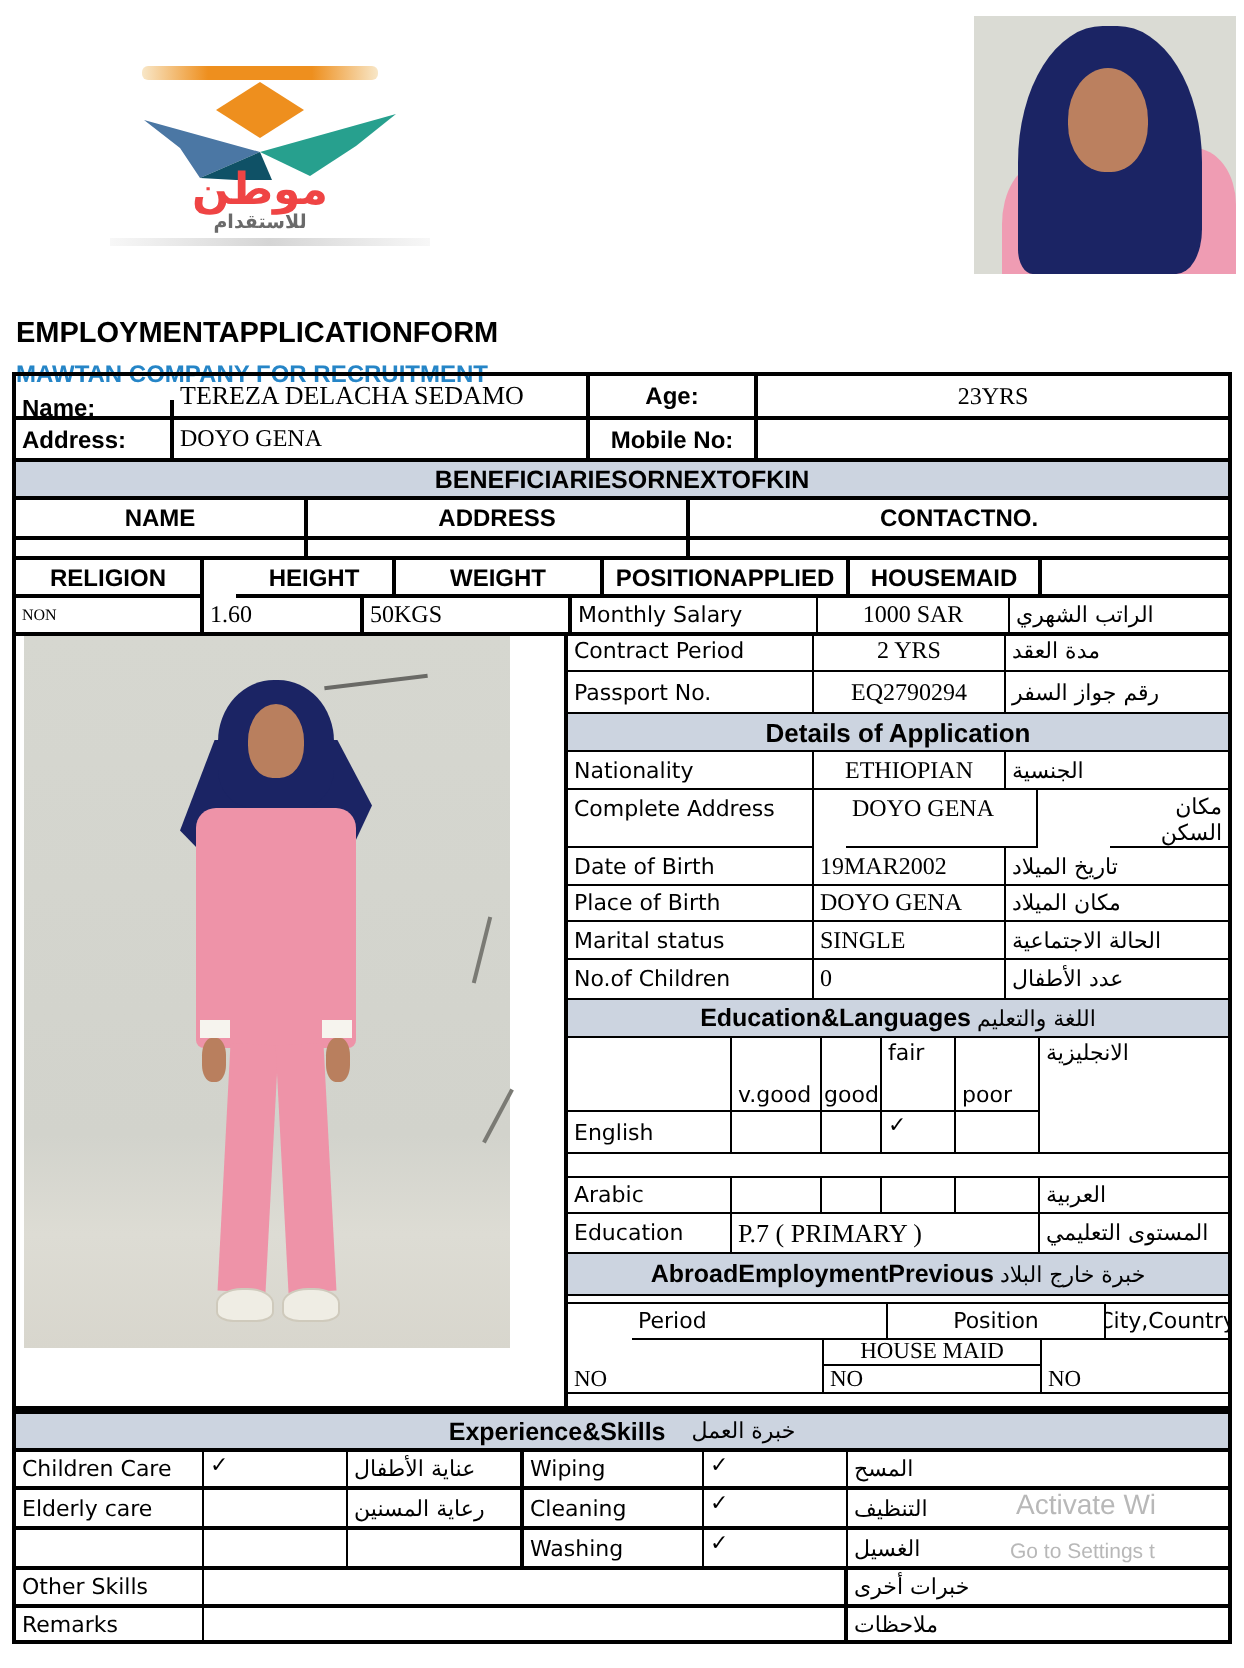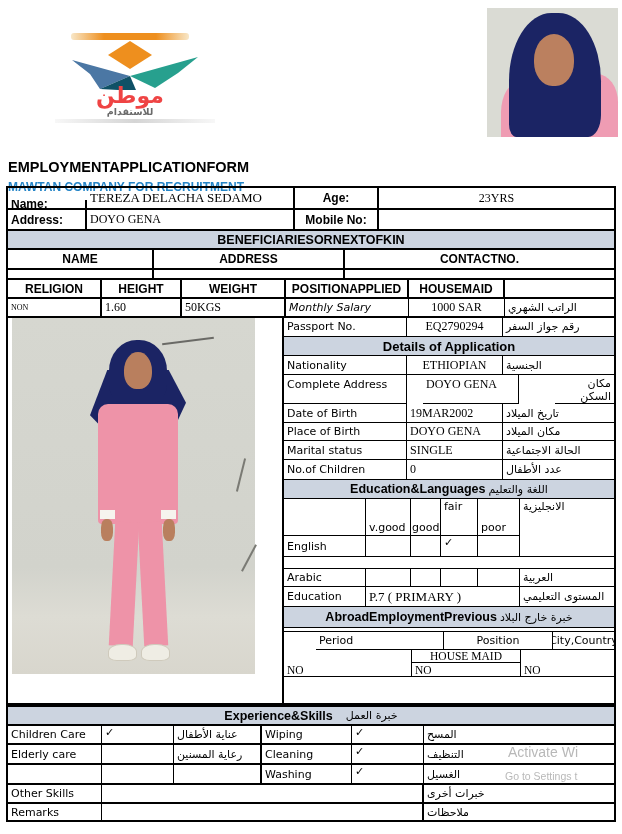--- a/index.html
+++ b/index.html
@@ -78,31 +78,31 @@
       <div class="c lbl cen" style="width:191px;">ADDRESS</div>
       <div class="c lbl cen" style="flex:1;">CONTACTNO.</div>
     </div>
     <div class="row" style="height:10px;">
       <div class="c" style="width:146px;"></div>
       <div class="c" style="width:191px;"></div>
       <div class="c" style="flex:1;"></div>
     </div>
     <div class="row" style="height:19px;">
       <div class="c lbl cen" style="width:94px;">RELIGION</div>
-      <div class="c lbl cen" style="width:80px;">HEIGHT</div>
+      <div class="c lbl cen" style="width:80px;margin-left:16px;">HEIGHT</div>
       <div class="c lbl cen" style="width:104px;">WEIGHT</div>
       <div class="c lbl cen nw" style="width:123px;padding:0 1px;">POSITIONAPPLIED</div>
       <div class="c lbl cen" style="width:96px;">HOUSEMAID</div>
       <div class="c" style="flex:1;"></div>
     </div>
     <div class="row" style="height:19px;">
       <div class="c vs small" style="width:94px;">NON</div>
       <div class="c vs" style="width:80px;">1.60</div>
       <div class="c vs" style="width:104px;">50KGS</div>
-      <div class="c fld c1" style="width:123px;border-bottom:2px solid #000;font-style:italic;">Monthly Salary</div>
+      <div class="c fld c1" style="width:123px;border-bottom:2px solid #000;">Monthly Salary</div>
       <div class="c vs cen c1" style="width:96px;border-bottom:2px solid #000;">1000 SAR</div>
       <div class="c ar" style="flex:1;">الراتب الشهري</div>
     </div>
   </div>
 
   <div class="abs" style="left:6px;top:316px;width:610px;height:389px;display:flex;box-sizing:border-box;
        border-left:2px solid #000;border-bottom:2px solid #000;">
 
     <div style="width:278px;box-sizing:border-box;border-right:2px solid #000;position:relative;">
       <div class="abs" style="left:4px;top:2px;width:243px;height:356px;
@@ -122,20 +122,25 @@
         <div class="abs" style="left:151px;top:201px;width:12px;height:22px;background:#b97f5e;border-radius:40%;"></div>
         <div class="abs" style="left:100px;top:204px;width:24px;height:124px;background:#ee93a8;transform:rotate(3deg);"></div>
         <div class="abs" style="left:129px;top:204px;width:24px;height:124px;background:#ee93a8;transform:rotate(-3deg);"></div>
         <div class="abs" style="left:96px;top:326px;width:27px;height:15px;background:#efede4;border-radius:45% 45% 30% 30%;border:1px solid #cfcabc;"></div>
         <div class="abs" style="left:129px;top:326px;width:27px;height:15px;background:#efede4;border-radius:45% 45% 30% 30%;border:1px solid #cfcabc;"></div>
       </div>
     </div>
 
     <div style="width:332px;box-sizing:border-box;border-right:2px solid #000;">
 
+      <div class="row thin" style="height:20px;border-left:none;">
+        <div class="c fld c1" style="width:123px;">Contract Period</div>
+        <div class="c vs cen c1" style="width:96px;">2 YRS</div>
+        <div class="c ar c1" style="flex:1;border-right:none;">مدة العقد</div>
+      </div>
       <div class="row thin" style="height:21px;border-left:none;">
         <div class="c fld c1" style="width:123px;">Passport No.</div>
         <div class="c vs cen c1" style="width:96px;">EQ2790294</div>
         <div class="c ar c1" style="flex:1;border-right:none;">رقم جواز السفر</div>
       </div>
 
       <div class="row thin" style="height:19px;border-left:none;">
         <div class="c hdrbar c1" style="flex:1;border-right:none;font-size:13px;">Details of Application</div>
       </div>
 

